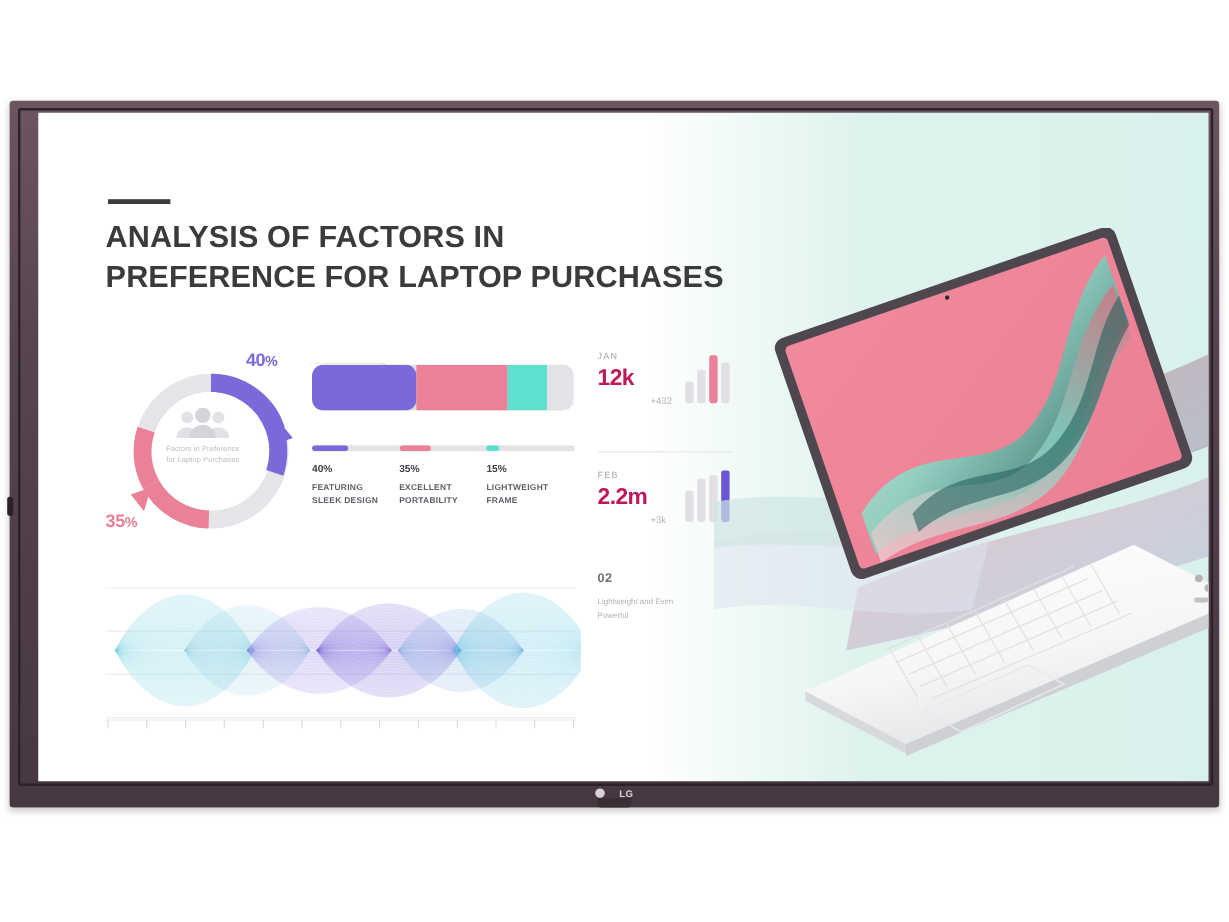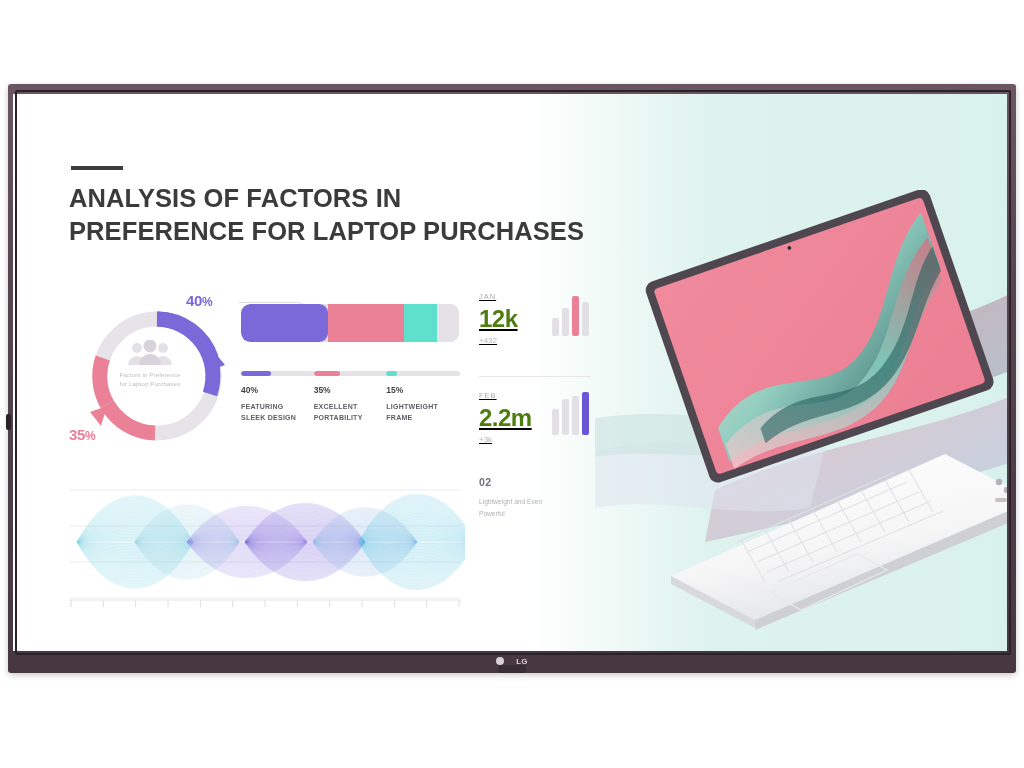--- a/index.html
+++ b/index.html
@@ -10,21 +10,21 @@
     overflow: hidden;
   }
 
   
   #monitor {
     position: absolute;
     left: 8px; top: 84px;
     width: 1008px; height: 589px;
     background: linear-gradient(180deg,#6b5560 0%, #574450 35%, #463741 100%);
     border-radius: 3px;
-    padding: 10px 9px 22px 5px;
+    padding: 10px 9px 22px 24px;
     box-shadow: 0 2px 6px rgba(0,0,0,.22);
   }
   #monitor-inner-edge {
     position: absolute; inset: 6px 5px 18px 7px;
     border: 2px solid #2b2228;
     border-radius: 2px;
     pointer-events: none;
   }
   #screen {
     position: relative;
@@ -110,25 +110,25 @@
   }
   .mini-fill { height: 100%; border-radius: 3px; }
   .legend-pct { font-size: 8.5px; font-weight: bold; color: #3f3f46; margin-bottom: 7px; }
   .legend-label {
     font-size: 7px; font-weight: bold; color: #5d5d66;
     line-height: 1.55; letter-spacing: .25px;
   }
 
   
   #stats-block { position: absolute; left: 466px; top: 198px; width: 112px; }
-  .stat { position: relative; height: 78px; text-decoration: underline; }
+  .stat { position: relative; height: 78px; }
   .stat-divider { height: 1px; background: #e8e6ea; margin: 6px 0 14px; }
   .stat-month { font-size: 7.5px; color: #a9a6ae; letter-spacing: 1px; margin-bottom: 4px; }
-  .stat-value { font-size: 24px; font-weight: bold; color: #4d7c0f; letter-spacing: -.5px; }
-  .stat-delta { font-size: 8px; color: #b6b3bb; margin-top: 3px; }
+  .stat-value { font-size: 19px; font-weight: bold; color: #be185d; letter-spacing: -.5px; }
+  .stat-delta { font-size: 8px; color: #b6b3bb; margin-top: 3px; margin-left: 44px; }
   .spark { position: absolute; right: 2px; top: 4px; display: flex; align-items: flex-end; gap: 3px; height: 40px; }
   .spark-bar { width: 7px; border-radius: 2px; background: #e2e0e4; }
 
   
   #list-block { position: absolute; left: 466px; top: 382px; width: 112px; }
   .num-item { margin-bottom: 43px; }
   .num-index { font-size: 10.5px; font-weight: bold; color: #6e6e78; margin-bottom: 8px; letter-spacing: .3px; }
   .num-text { font-size: 6.6px; color: #b3b0b8; line-height: 1.75; }
 
   

